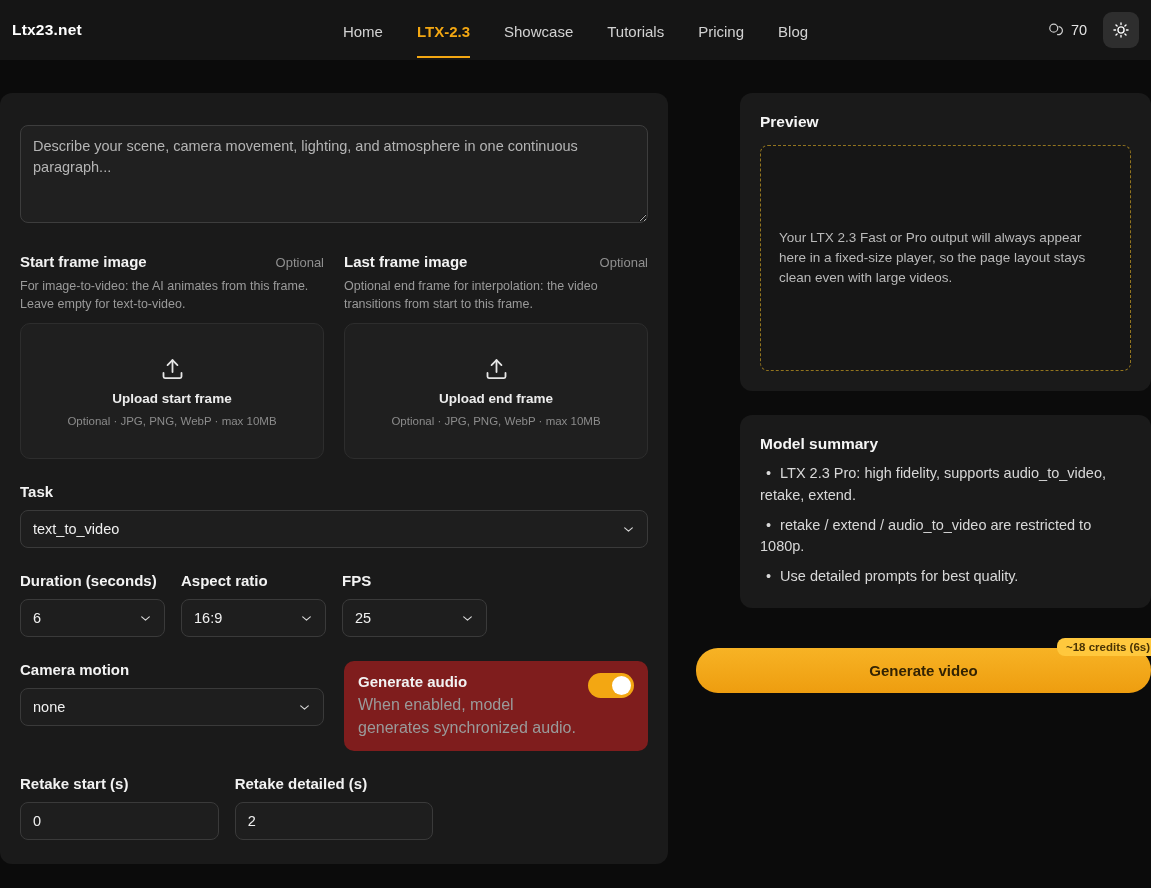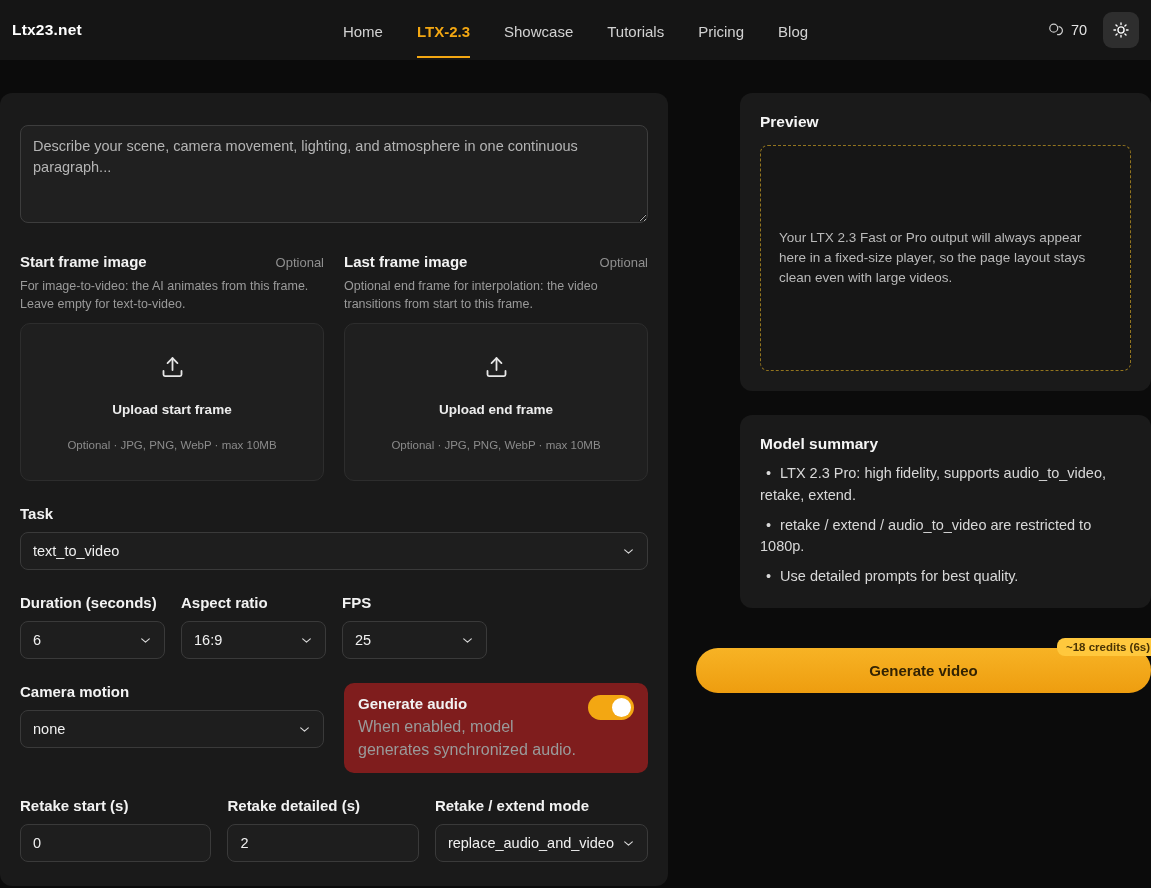--- a/index.html
+++ b/index.html
@@ -38,22 +38,22 @@
   .required{font-size:13px;color:var(--accent);font-weight:600;}
   .optional{font-size:13px;color:#8f8f8f;}
   textarea.prompt{
     margin-top:10px;width:100%;height:98px;background:#202020;border:1px solid #3d3d3d;border-radius:8px;
     padding:10px 12px;font:14.5px/1.45 "Liberation Sans","DejaVu Sans",sans-serif;color:#eeeeee;resize:vertical;
   }
   textarea.prompt::placeholder{color:#b4b4b4;}
   .frames{display:grid;grid-template-columns:1fr 1fr;gap:20px;margin-top:26px;}
   .desc{margin-top:7px;font-size:12.5px;line-height:1.45;color:var(--muted);min-height:36px;}
   .upload-box{
-    margin-top:10px;height:158px;background:#1f1f1f;border:1px solid #2d2d2d;border-radius:10px;
-    display:flex;flex-direction:column;align-items:center;justify-content:center;gap:22px;cursor:pointer;
+    margin-top:10px;height:136px;background:#1f1f1f;border:1px solid #2d2d2d;border-radius:10px;
+    display:flex;flex-direction:column;align-items:center;justify-content:center;gap:9px;cursor:pointer;
   }
   .upload-label{font-size:13.5px;font-weight:600;color:#ececec;}
   .upload-hint{font-size:11.5px;color:#8b8b8b;}
   .section{margin-top:24px;}
   .select{
     margin-top:10px;height:38px;background:var(--input);border:1px solid var(--border);border-radius:8px;
     display:flex;align-items:center;justify-content:space-between;padding:0 12px;font-size:14.5px;color:#f0f0f0;cursor:pointer;
   }
   .select-value{white-space:nowrap;overflow:hidden;}
   .chevron{flex:none;display:flex;margin-left:8px;}
@@ -247,31 +247,20 @@
 
     <div class="grid-3">
       <div>
         <div class="field-label">Retake start (s)</div>
         <input class="text-input" type="text" value="0" style="">
       </div>
       <div>
         <div class="field-label">Retake detailed (s)</div>
         <input class="text-input" type="text" value="2" style="">
       </div>
-      <div>
-        <div class="field-label">Retake / extend mode</div>
-        <div class="select">
-          <span class="select-value">replace_audio_and_video</span>
-          <span class="chevron">
-            <svg viewBox="0 0 24 24" width="13" height="13" fill="none" stroke="#d8d8d8" stroke-width="2.2" stroke-linecap="round" stroke-linejoin="round">
-                <path d="M5 9l7 6 7-6"></path>
-              </svg>
-          </span>
-        </div>
-      </div>
     </div>
 
   </div>
 
   <div class="right-col">
 
     <div class="card preview-card">
       <div class="card-title">Preview</div>
       <div class="preview-box">
         <div class="preview-text">Your LTX 2.3 Fast or Pro output will always appear here in a fixed-size player, so the page layout stays clean even with large videos.</div>

